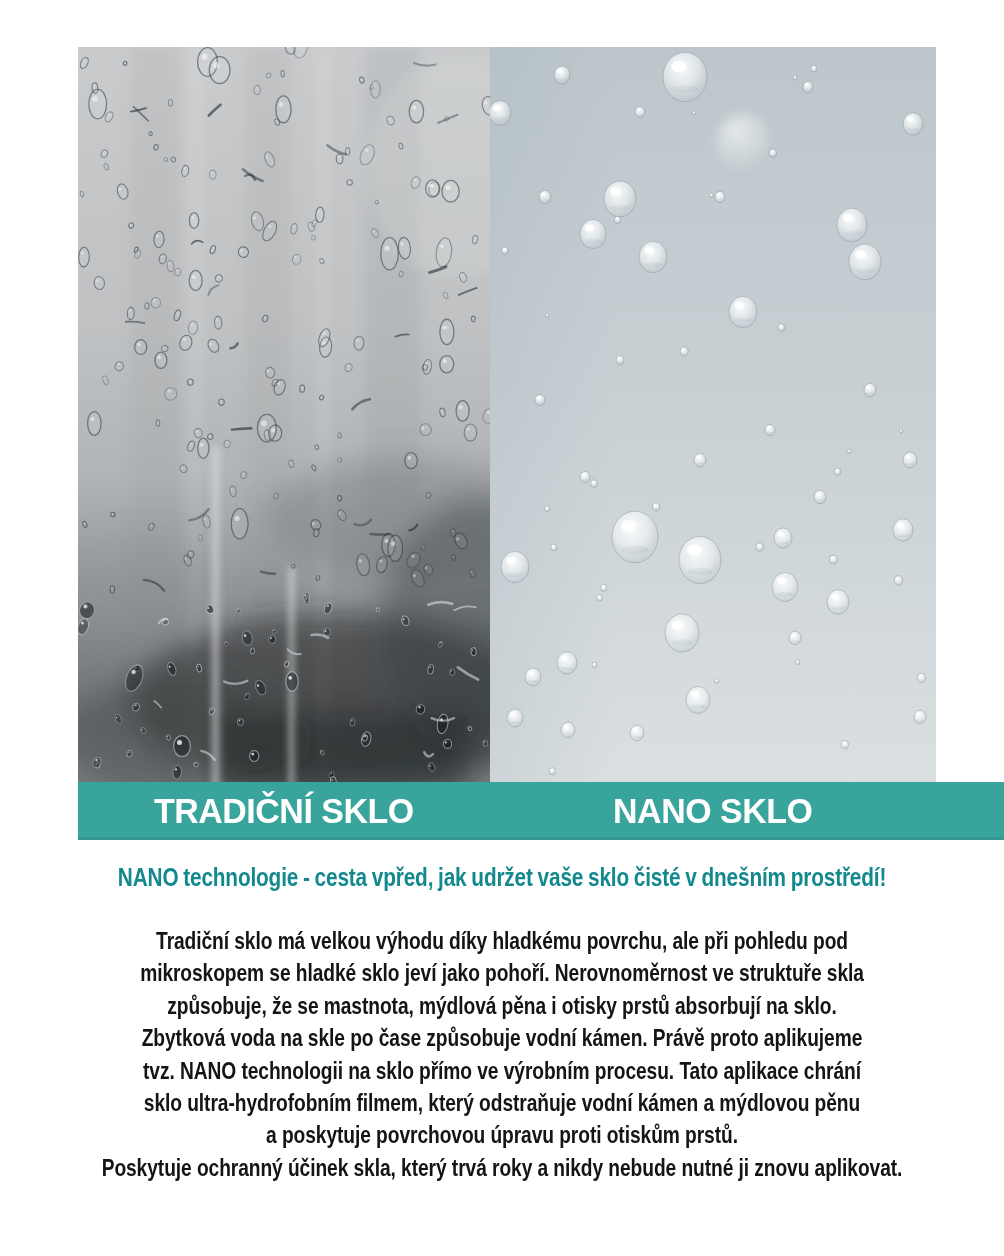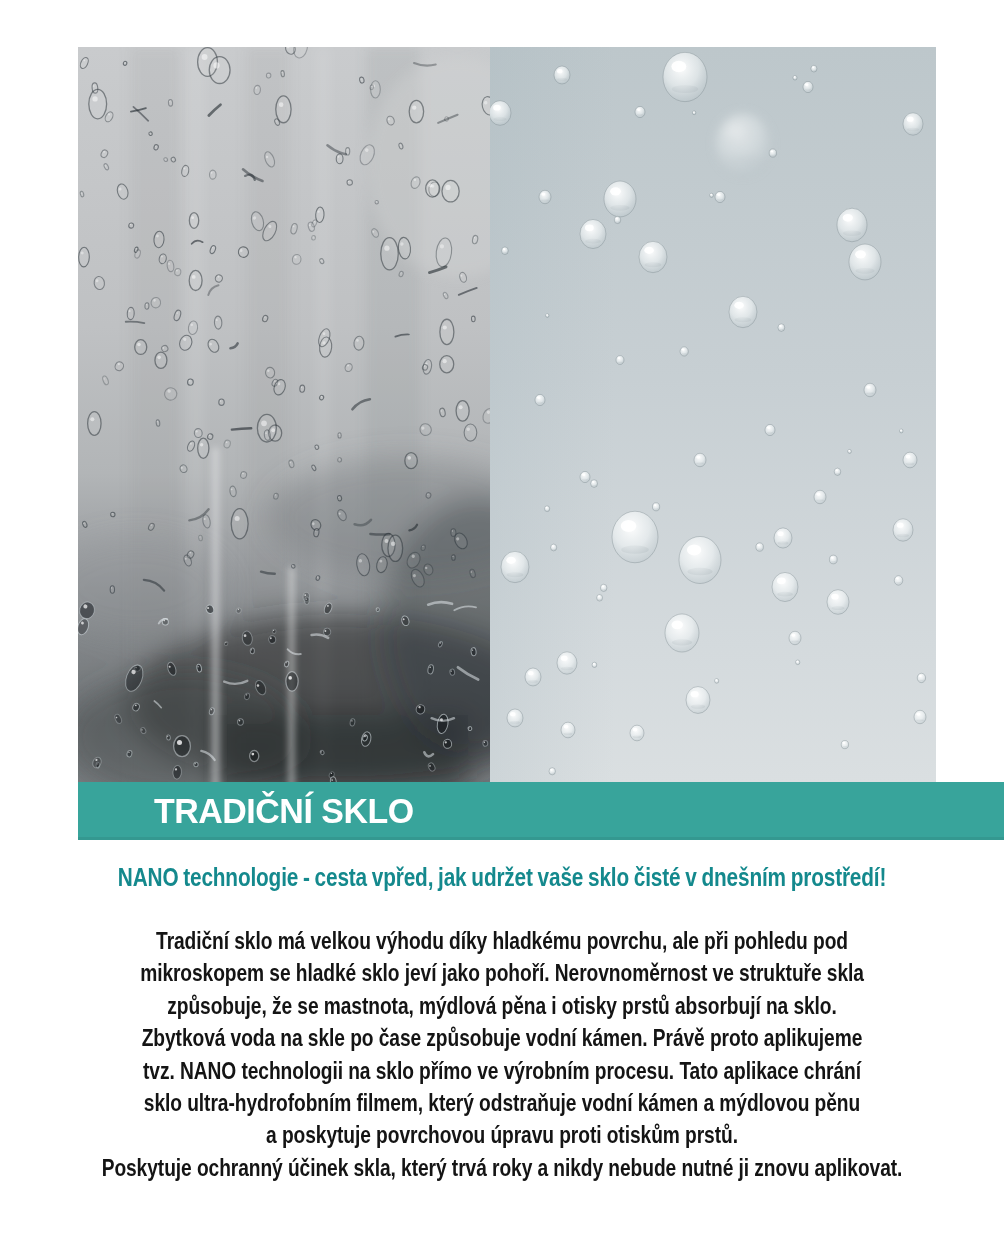--- a/index.html
+++ b/index.html
@@ -1287,20 +1287,23 @@
               <ellipse cx="108.78117646953837" cy="549.3887336066812" rx="0.9992109655831009" ry="0.7641025030929595" fill="rgba(255,255,255,0.92)"></ellipse>
             </g>
           </g>
       </svg>
     </div>
 
     <div class="banner" style="background: rgb(56, 164, 155);">
       <div class="banner-cell left">
         <span class="banner-label" style="color: rgb(255, 255, 255);">TRADIČNÍ SKLO</span>
       </div>
+      <div class="banner-cell right">
+        <span class="banner-label" style="color: rgb(255, 255, 255);">NANO SKLO</span>
+      </div>
     </div>
   </div>
 
   <div class="headline" style="color: rgb(20, 137, 141);">NANO technologie - cesta vpřed, jak udržet vaše sklo čisté v dnešním prostředí!</div>
 
   <div class="description" style="color: rgb(20, 20, 20);">
     <div class="line">Tradiční sklo má velkou výhodu díky hladkému povrchu, ale při pohledu pod</div>
     <div class="line">mikroskopem se hladké sklo jeví jako pohoří. Nerovnoměrnost ve struktuře skla</div>
     <div class="line">způsobuje, že se mastnota, mýdlová pěna i otisky prstů absorbují na sklo.</div>
     <div class="line">Zbytková voda na skle po čase způsobuje vodní kámen. Právě proto aplikujeme</div>

